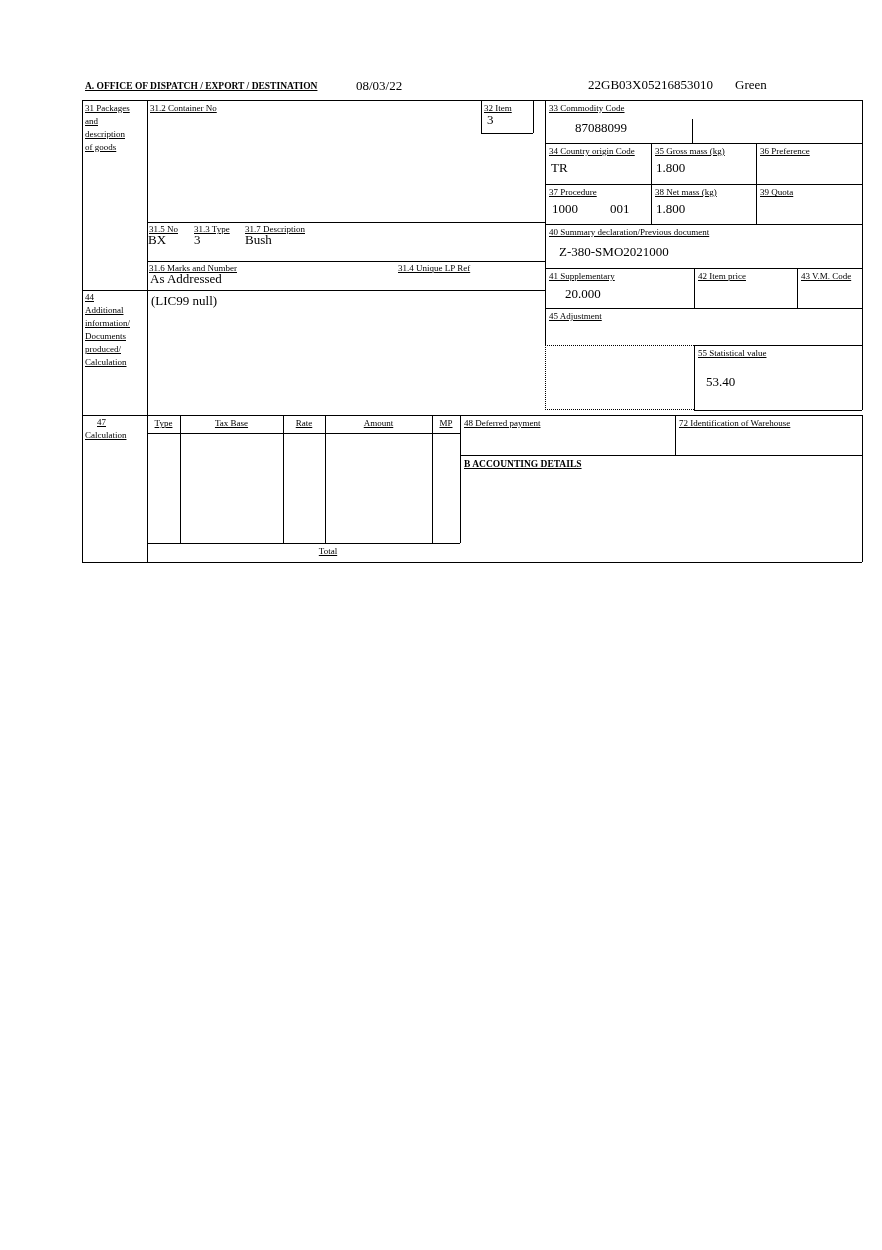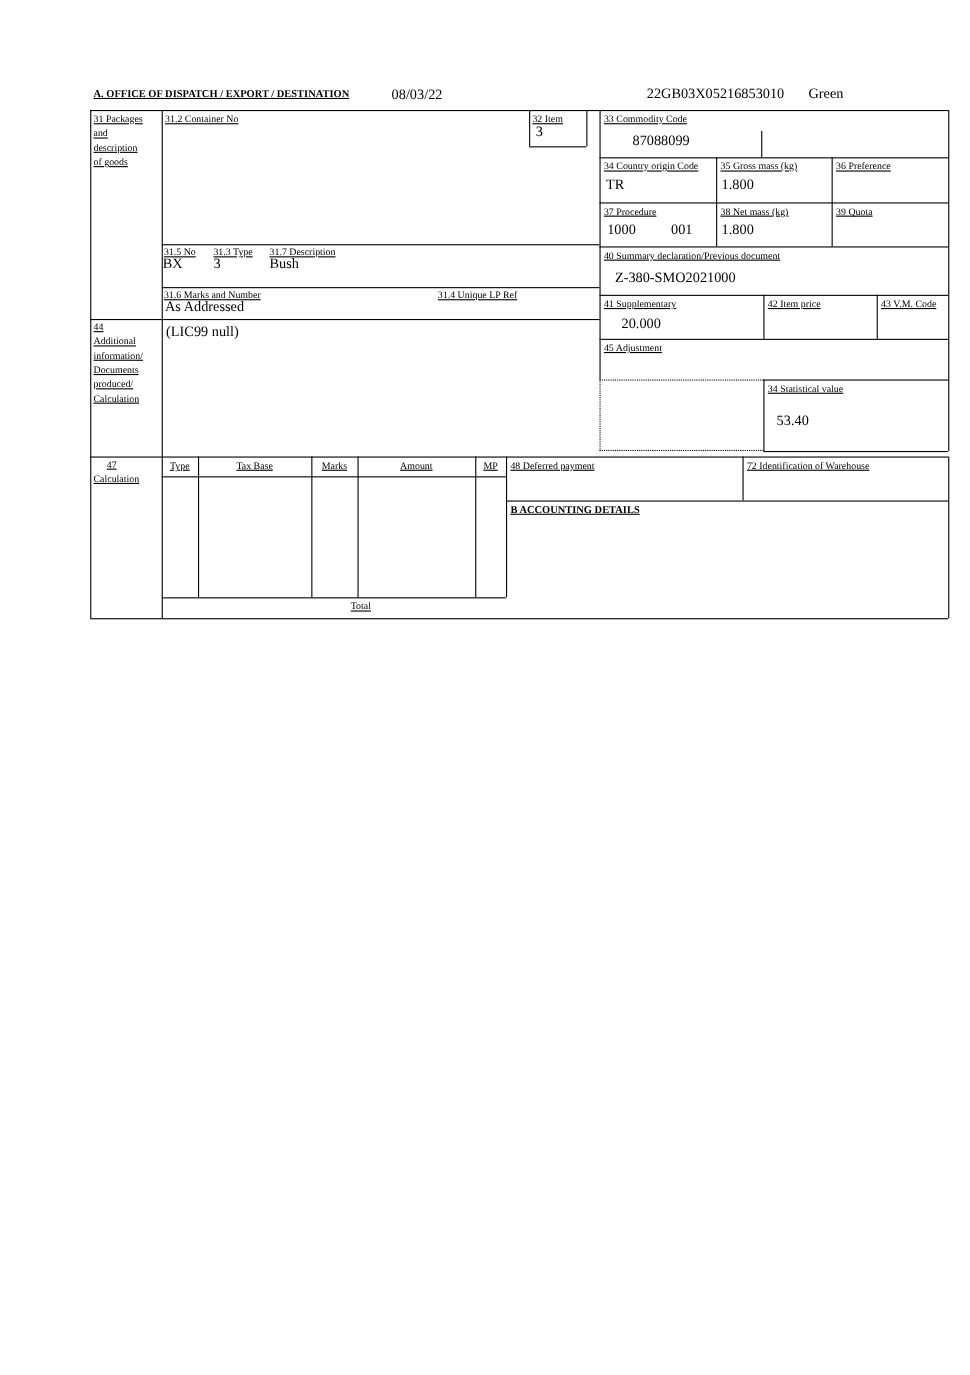--- a/index.html
+++ b/index.html
@@ -125,26 +125,26 @@
 <div class="abs val" style="left:559px;top:245px">Z-380-SMO2021000</div>
 
 <div class="abs lbl" style="left:549px;top:271px">41 Supplementary</div>
 <div class="abs val" style="left:565px;top:287px">20.000</div>
 
 <div class="abs lbl" style="left:698px;top:271px">42 Item price</div>
 <div class="abs lbl" style="left:801px;top:271px">43 V.M. Code</div>
 
 <div class="abs lbl" style="left:549px;top:311px">45 Adjustment</div>
 
-<div class="abs lbl" style="left:698px;top:348px">34 Statistical value</div>
+<div class="abs lbl" style="left:698px;top:348px">55 Statistical value</div>
 <div class="abs val" style="left:706px;top:375px">53.40</div>
 
 <div class="abs lbl c" style="left:147px;top:418px;width:33px">Type</div>
 <div class="abs lbl c" style="left:180px;top:418px;width:103px">Tax Base</div>
-<div class="abs lbl c" style="left:283px;top:418px;width:42px">Marks</div>
+<div class="abs lbl c" style="left:283px;top:418px;width:42px">Rate</div>
 <div class="abs lbl c" style="left:325px;top:418px;width:107px">Amount</div>
 <div class="abs lbl c" style="left:432px;top:418px;width:28px">MP</div>
 
 <div class="abs lbl" style="left:464px;top:418px">48 Deferred payment</div>
 <div class="abs lbl" style="left:679px;top:418px">72 Identification of Warehouse</div>
 
 <div class="abs lbl b" style="left:464px;top:459px;font-size:9.5px">B ACCOUNTING DETAILS</div>
 
 <div class="abs lbl c" style="left:283px;top:546px;width:90px">Total</div>
 

